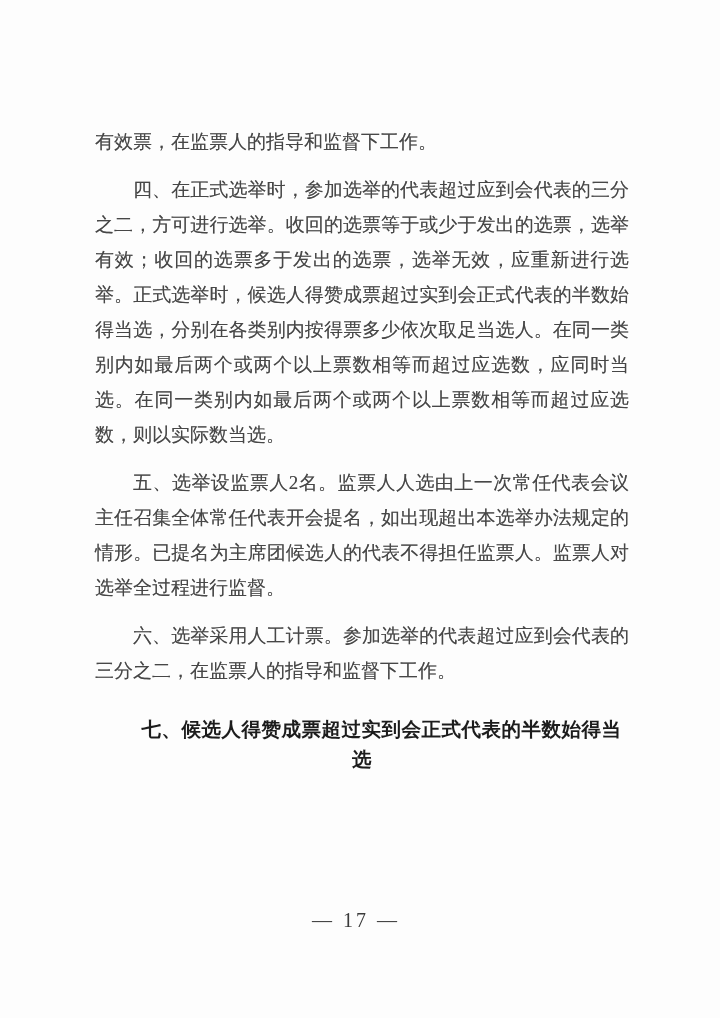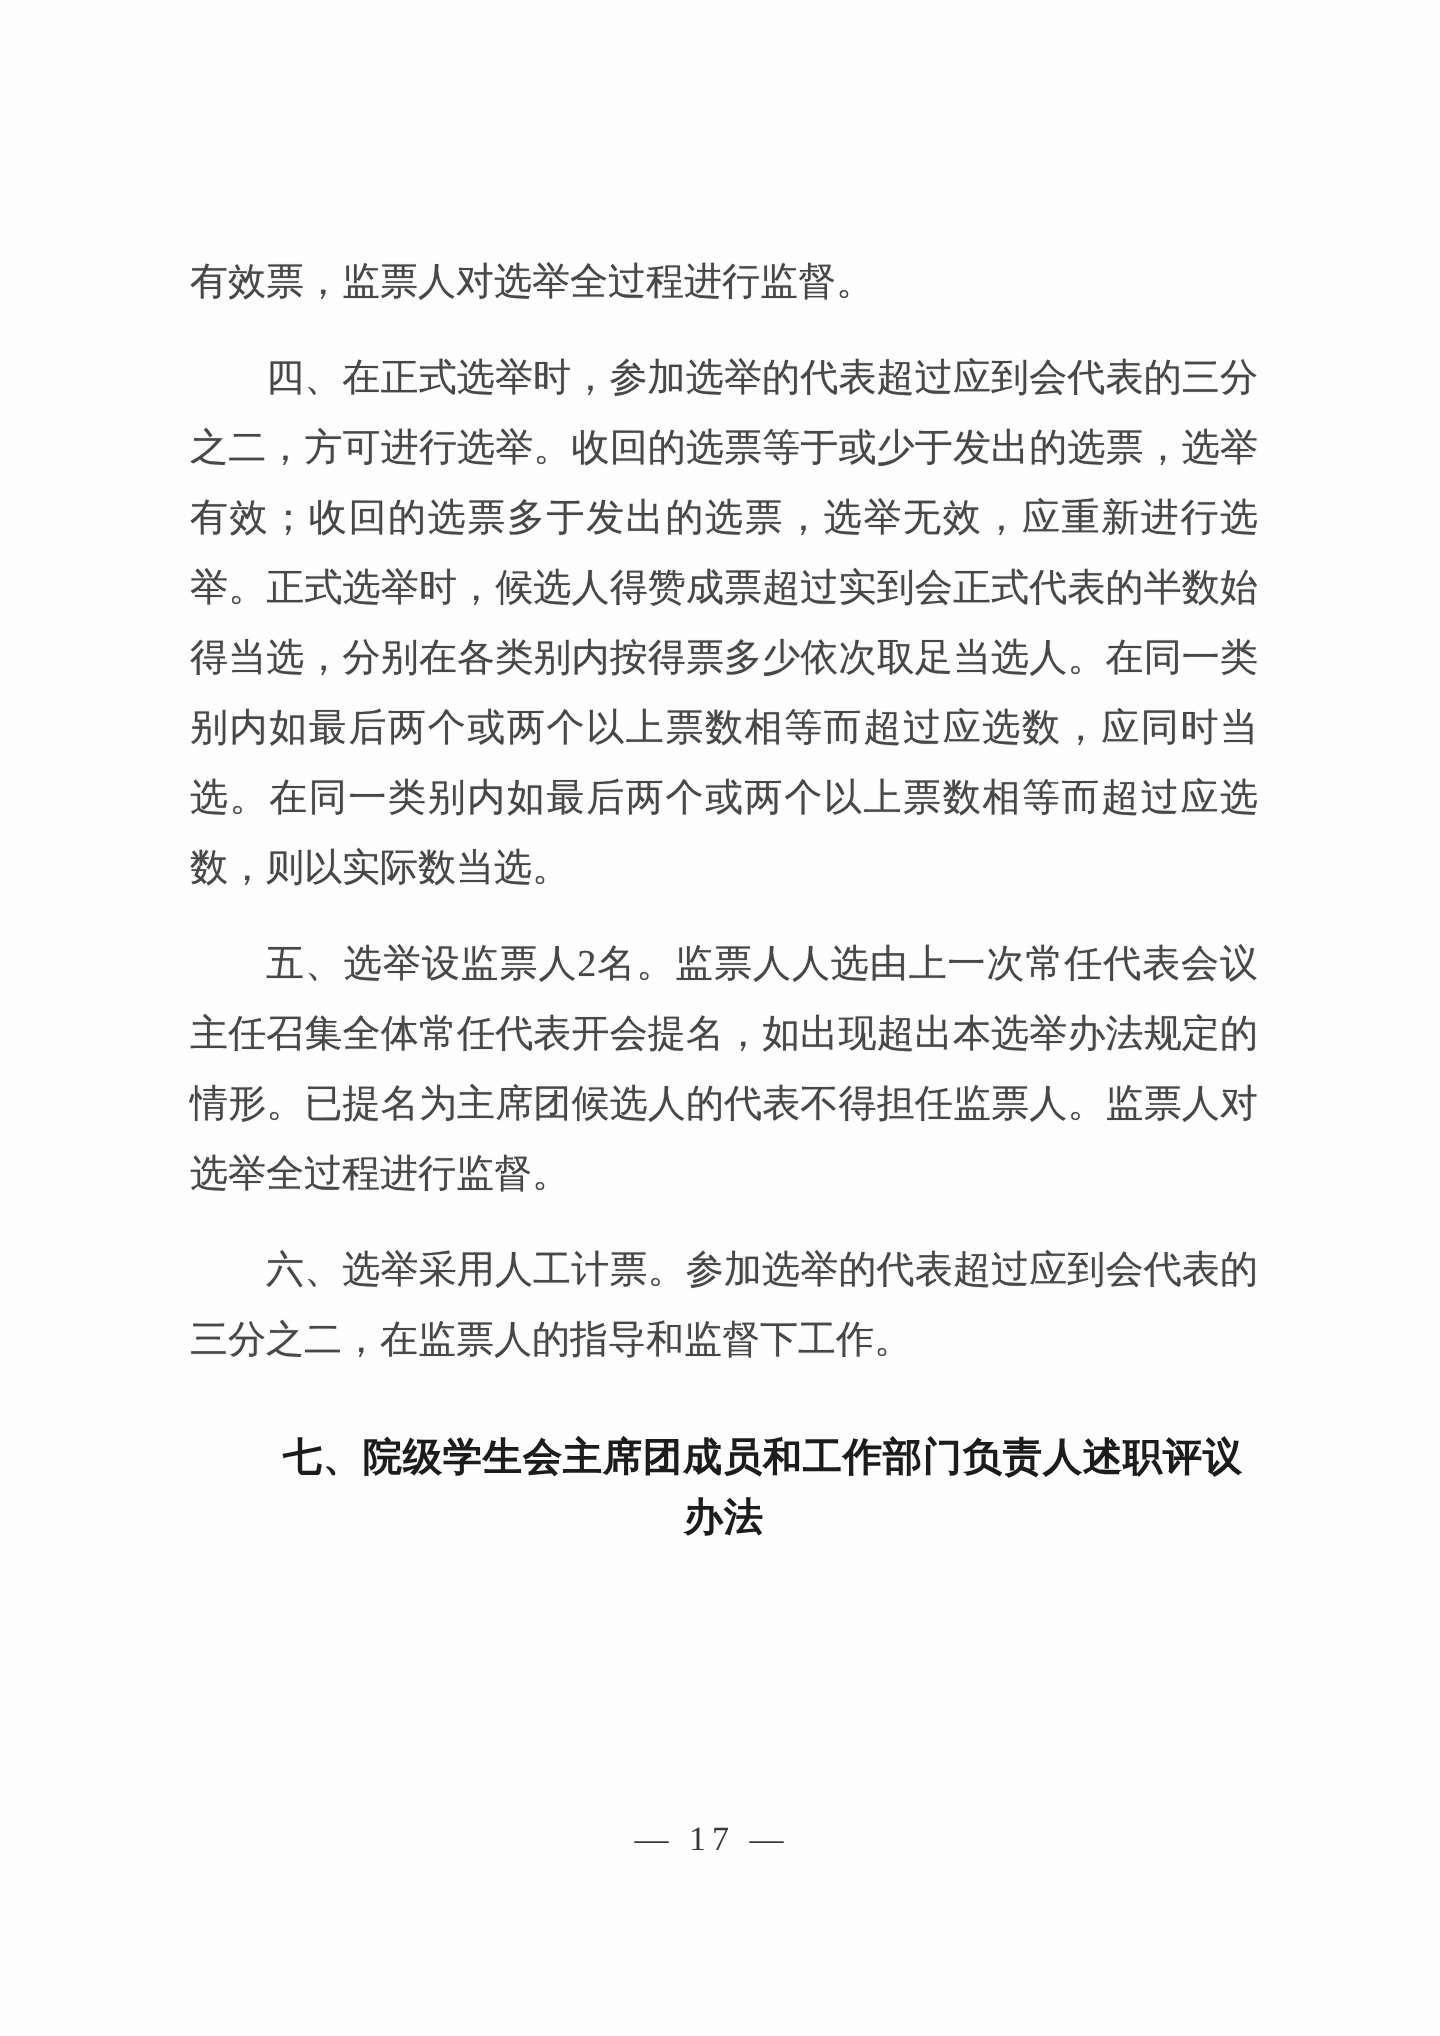--- a/index.html
+++ b/index.html
@@ -46,31 +46,31 @@
     text-align: center;
     text-indent: 2em;
     letter-spacing: 0.5px;
   }
   .page-number {
     position: absolute;
     top: 907px;
     left: 0;
     width: 712px;
     text-align: center;
-    font-size: 17px;
+    font-size: 20px;
     line-height: 26px;
     color: #3a3a3a;
     letter-spacing: 3px;
   }
 </style>
 </head>
 <body>
 
 <div class="page">
   <main class="content">
-    <p class="para">有效票，监票人对选举全过程进行监督。</p>
+    <p class="para">有效票，在监票人的指导和监督下工作。</p>
     <p class="para indent">四、在正式选举时，参加选举的代表超过应到会代表的三分之二，方可进行选举。收回的选票等于或少于发出的选票，选举有效；收回的选票多于发出的选票，选举无效，应重新进行选举。正式选举时，候选人得赞成票超过实到会正式代表的半数始得当选，分别在各类别内按得票多少依次取足当选人。在同一类别内如最后两个或两个以上票数相等而超过应选数，应同时当选。在同一类别内如最后两个或两个以上票数相等而超过应选数，则以实际数当选。</p>
     <p class="para indent">五、选举设监票人2名。监票人人选由上一次常任代表会议主任召集全体常任代表开会提名，如出现超出本选举办法规定的情形。已提名为主席团候选人的代表不得担任监票人。监票人对选举全过程进行监督。</p>
     <p class="para indent">六、选举采用人工计票。参加选举的代表超过应到会代表的三分之二，在监票人的指导和监督下工作。</p>
-    <h2 class="section-heading">七、院级学生会主席团成员和工作部门负责人述职评议办法</h2>
+    <h2 class="section-heading">七、候选人得赞成票超过实到会正式代表的半数始得当选</h2>
   </main>
   <footer class="page-number">— 17 —</footer>
 </div>
 
 </body></html>

